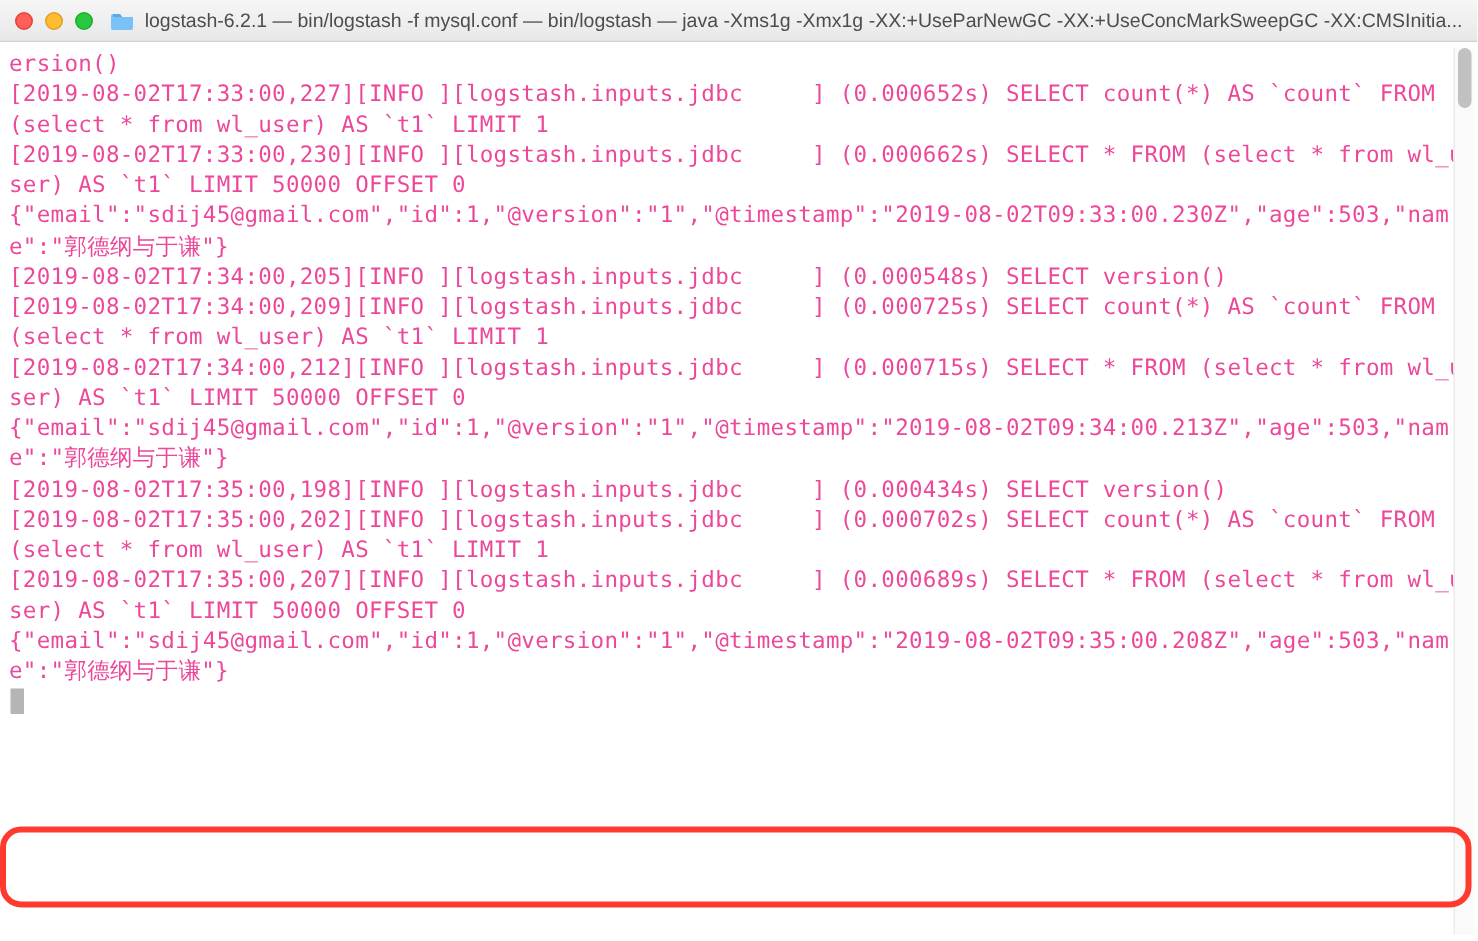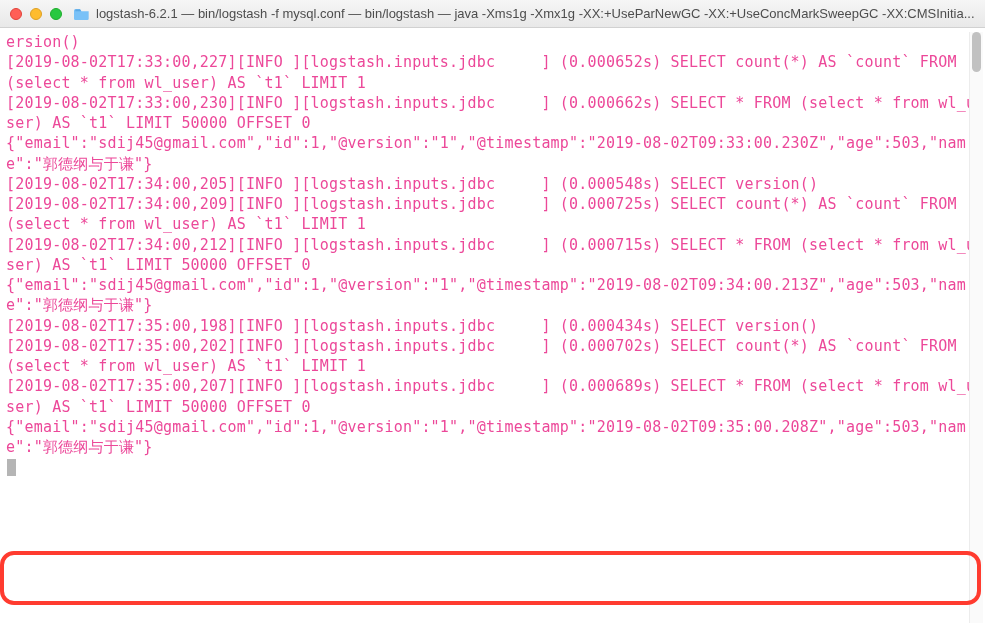--- a/index.html
+++ b/index.html
@@ -5,21 +5,21 @@
     * { margin: 0; padding: 0; box-sizing: border-box; }
     body { width: 985px; height: 627px; background: #ffffff; font-family: "Menlo", "Monaco", "Consolas", monospace; font-size: 15px; overflow: hidden; }
     .title-bar { height: 28px; background: linear-gradient(to bottom, #f6f6f6, #e8e8e8); border-bottom: 1px solid #d1d1d1; display: flex; align-items: center; padding: 0 10px; }
     .traffic-lights { display: flex; gap: 8px; }
     .tl-btn { width: 12px; height: 12px; border-radius: 50%; }
     .tl-close { background: #ff5f57; border: 0.5px solid #e24238; }
     .tl-min { background: #febc2e; border: 0.5px solid #dea023; }
     .tl-max { background: #28c840; border: 0.5px solid #1dad2b; }
     .folder-icon { margin-left: 12px; display: inline-flex; align-items: center; }
     .folder-icon svg { width: 16px; height: 14px; }
-    .title-text { margin-left: 6px; color: #4d4d4d; font-size: 13px; font-family: -apple-system, BlinkMacSystemFont, "Helvetica Neue", sans-serif; white-space: nowrap; overflow: hidden; text-overflow: ellipsis; flex: 1; }
+    .title-text { margin-left: 6px; color: #4d4d4d; font-size: 13px; font-family: -apple-system, BlinkMacSystemFont, "Helvetica Neue", sans-serif; white-space: nowrap; overflow: hidden; text-overflow: ellipsis; flex: 1; text-align: right; }
     .terminal-area { position: relative; padding: 4px 6px 6px 6px; height: calc(627px - 28px); }
     .terminal-content { white-space: pre-wrap; word-break: break-all; color: #ec4899; line-height: 1.35; letter-spacing: 0.2px; }
     .scrollbar { position: absolute; right: 2px; top: 4px; bottom: 4px; width: 14px; background: #fafafa; border-left: 1px solid #ececec; }
     .scrollbar-thumb { position: absolute; left: 2px; right: 2px; top: 0; height: 40px; background: #c1c1c1; border-radius: 7px; }
     .highlight-box { position: absolute; border: 4px solid #ff3b2f; border-radius: 14px; pointer-events: none; }
     .cursor { display: inline-block; width: 9px; height: 17px; background: #b5b5b5; vertical-align: text-bottom; margin-left: 1px; }
   </style>
 </head>
 <body>
 

